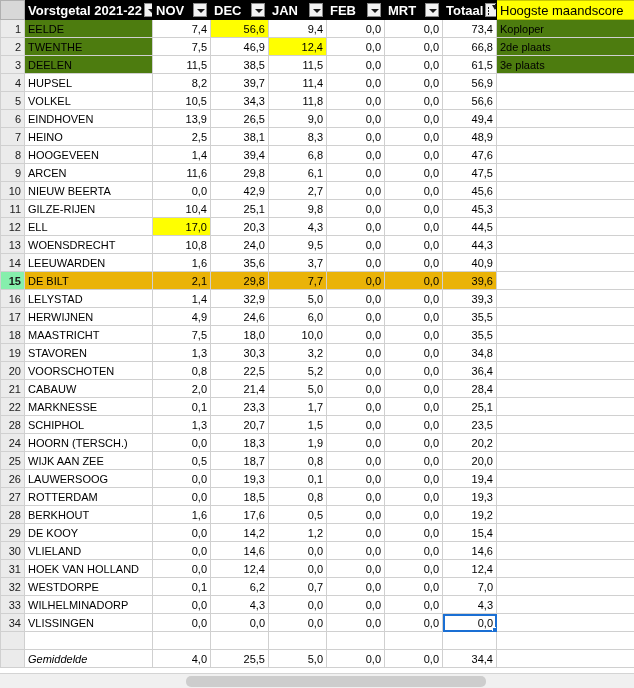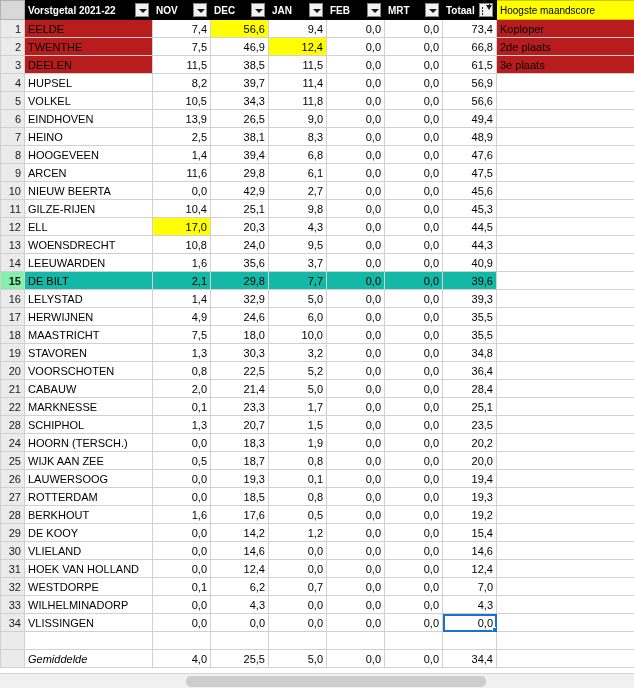--- a/index.html
+++ b/index.html
@@ -39,21 +39,21 @@
   col.c-total  { width: 54px; }
   col.c-note   { width: 196px; }
 
   
   tr.hdr td {
     background: #000000;
     color: #ffffff;
     font-weight: bold;
     height: 19px;
     border: 1px solid #000000;
-    font-size: 10px;
+    font-size: 13px;
   }
   tr.hdr td.corner {
     background: #d8d8d8;
     border: 1px solid #b0b0b0;
   }
   tr.hdr td.note-hdr {
     background: #ffff00;
     color: #000000;
     font-weight: normal;
     border: 1px solid #c9c900;
@@ -123,23 +123,23 @@
     font-size: 11px;
   }
   td.rownum.sel {
     background: #86efac;
     font-weight: bold;
   }
   td.name { text-align: left; }
   td.num  { text-align: right; }
   td.note { text-align: left; }
 
-  .fill-cyan { background: #b91c1c; }
+  .fill-cyan { background: #4d7c0f; }
   .fill-yellow { background: #ffff00; }
-  .row-grey td.name, .row-grey td.num { background: #14b8a6; }
+  .row-grey td.name, .row-grey td.num { background: #eab308; }
   .bold-name { font-weight: bold; }
   .italic { font-style: italic; font-weight: bold; }
   tr.blank td { height: 18px; }
 
   
   td.selcell {
     outline: 2px solid #1a6fd4;
     outline-offset: -2px;
     position: relative;
   }

